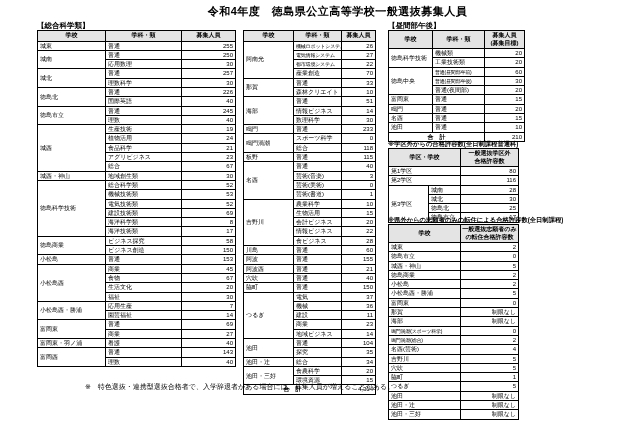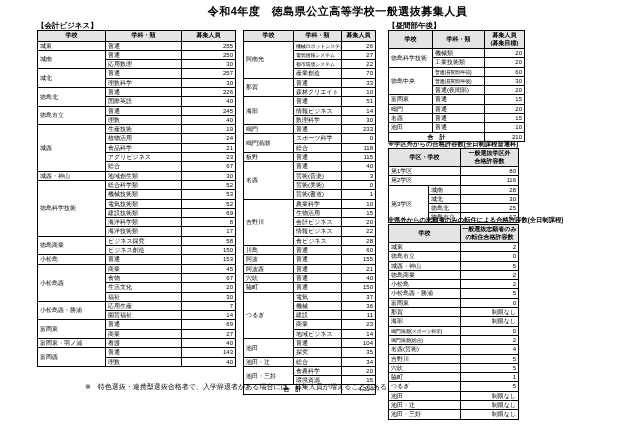--- a/index.html
+++ b/index.html
@@ -21,21 +21,21 @@
   .t td.tight { font-size:5px; letter-spacing:-.2px; }
   .t td.total-label { text-align:center; font-weight:bold; }
   .note { position:absolute; left:85px; top:382px; font-size:7px; white-space:nowrap; }
 </style>
 </head>
 <body>
 
 <div class="page">
   <div class="title">令和4年度　徳島県公立高等学校一般選抜募集人員</div>
 
-  <div class="sec-label" style="left:37px;top:21px">【会計ビジネス】</div>
+  <div class="sec-label" style="left:37px;top:21px">【総合科学類】</div>
   <table class="t" id="t-left" style="left: 37px; top: 30px; width: 198px;">
       <colgroup>
         <col style="width: 68px;">
         <col style="width: 76px;">
         <col style="width: 54px;">
       </colgroup>
       <thead>
         <tr>
           <th>学校</th>
           <th>学科・類</th>

